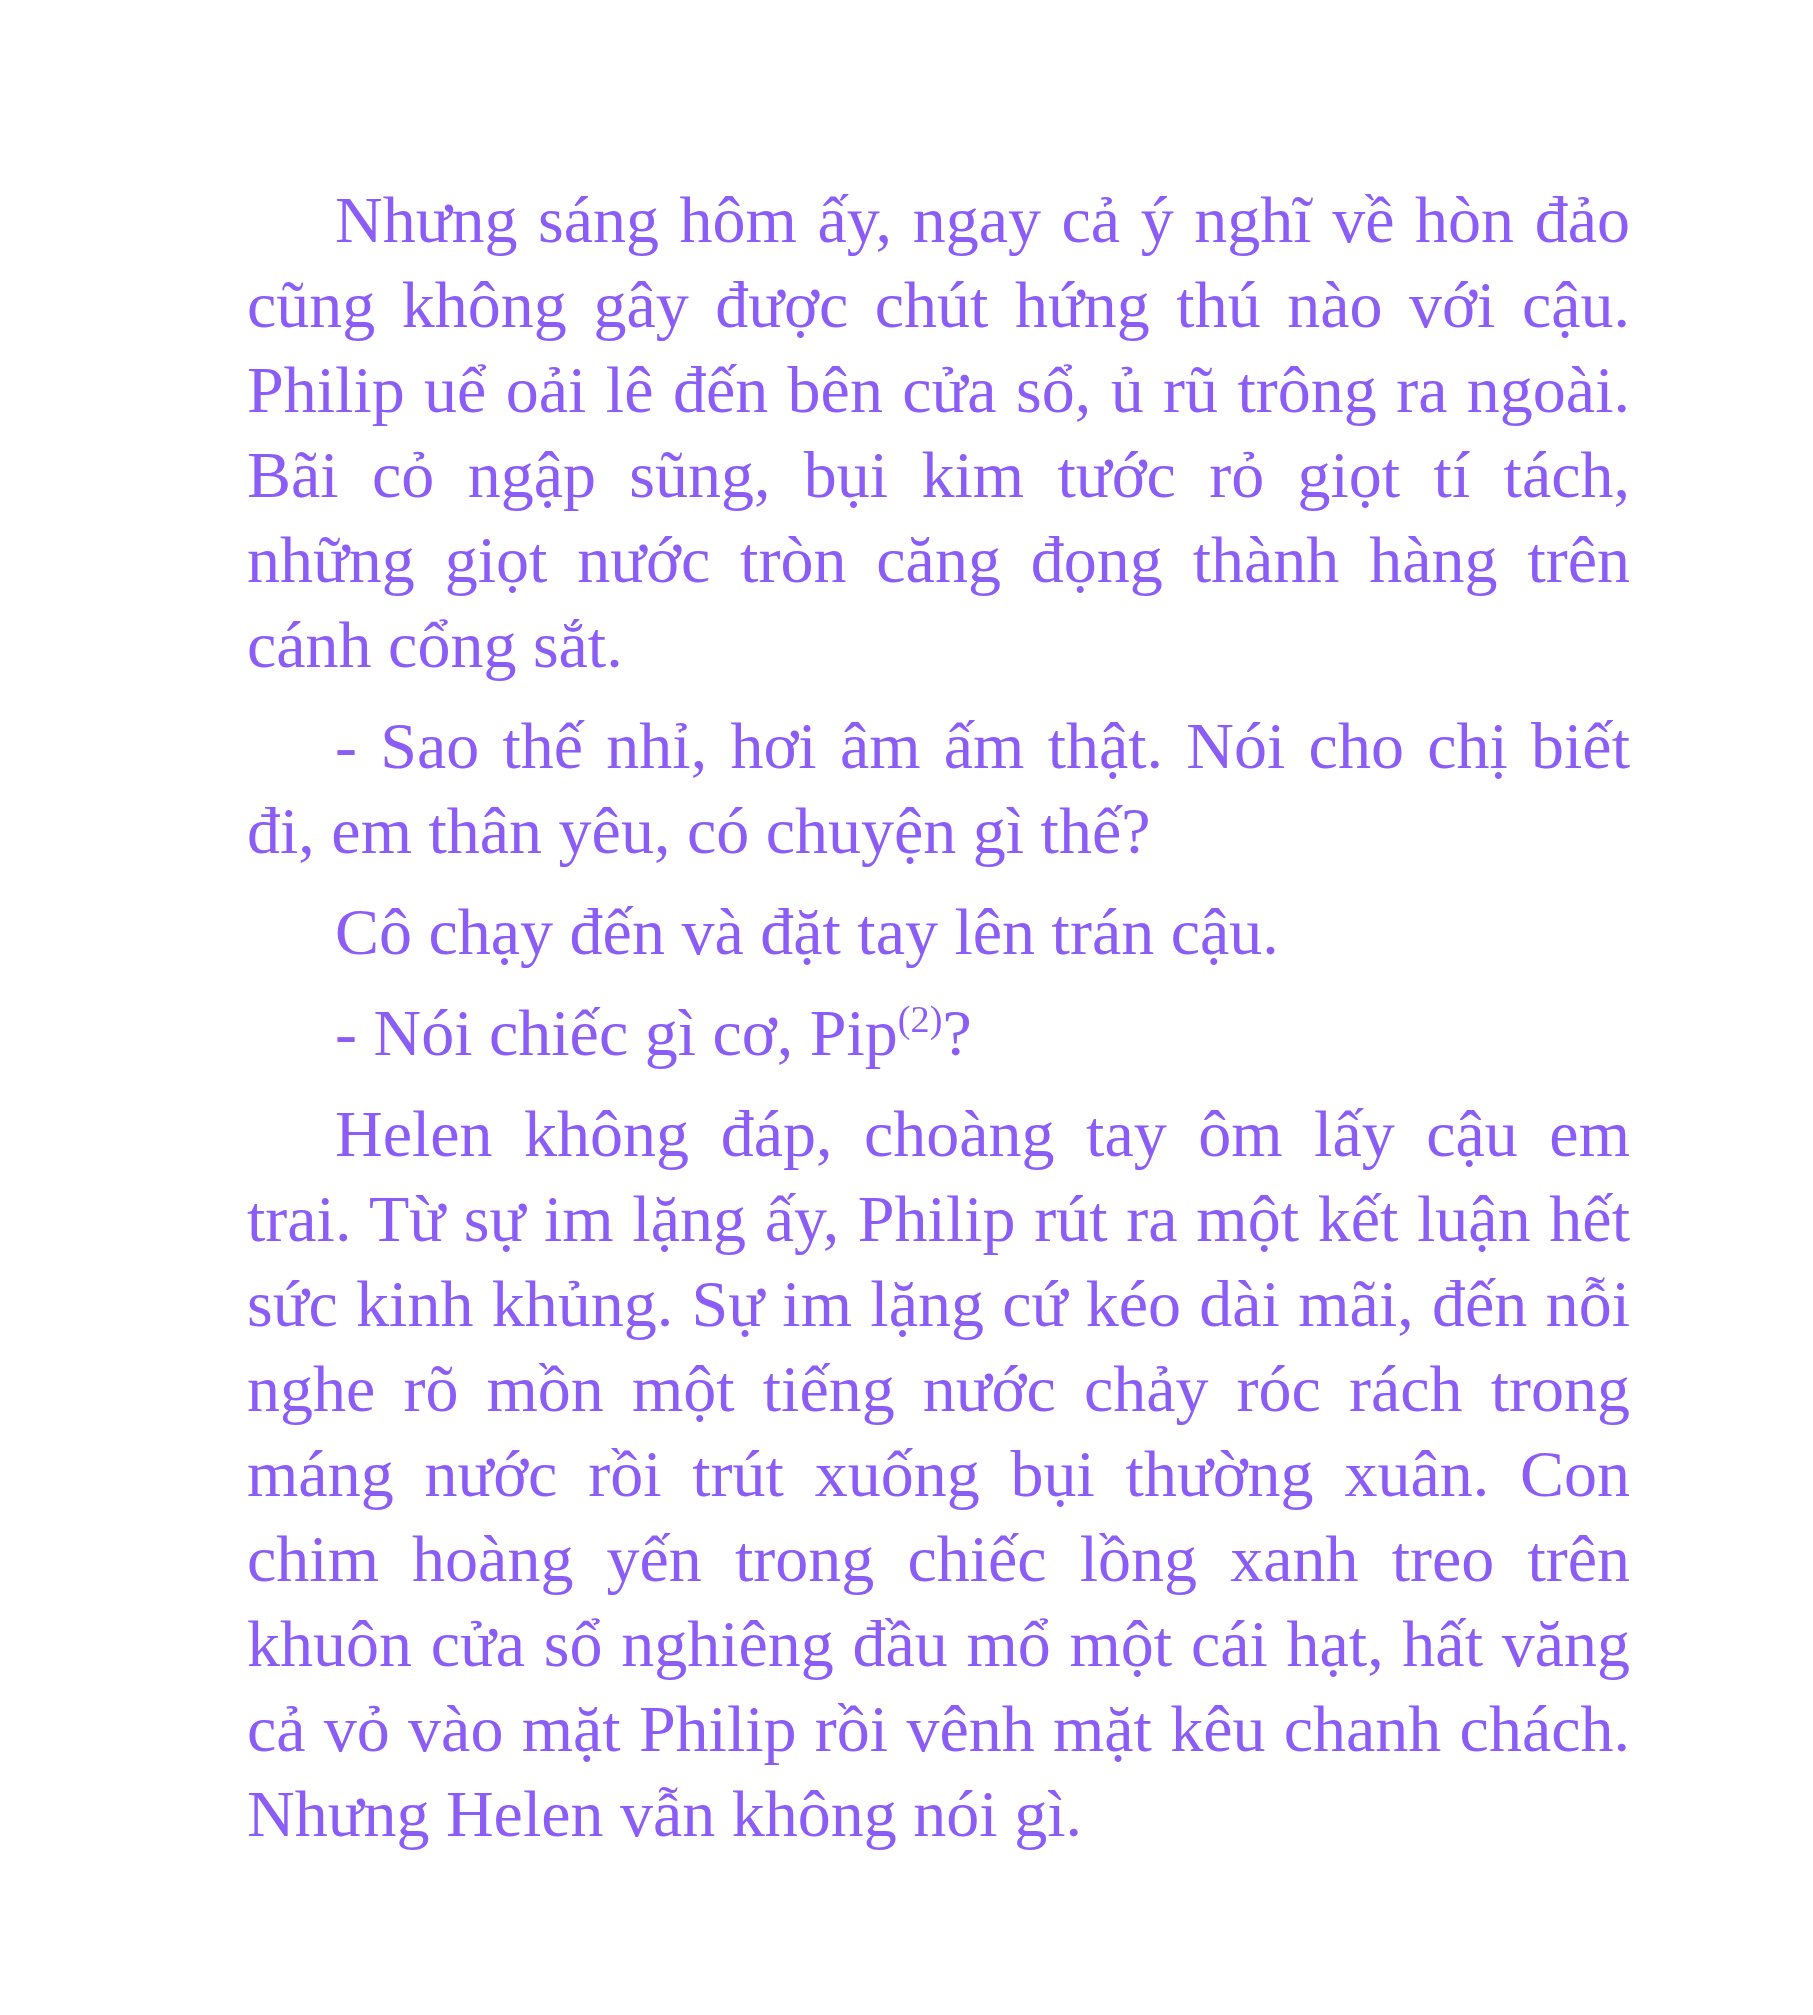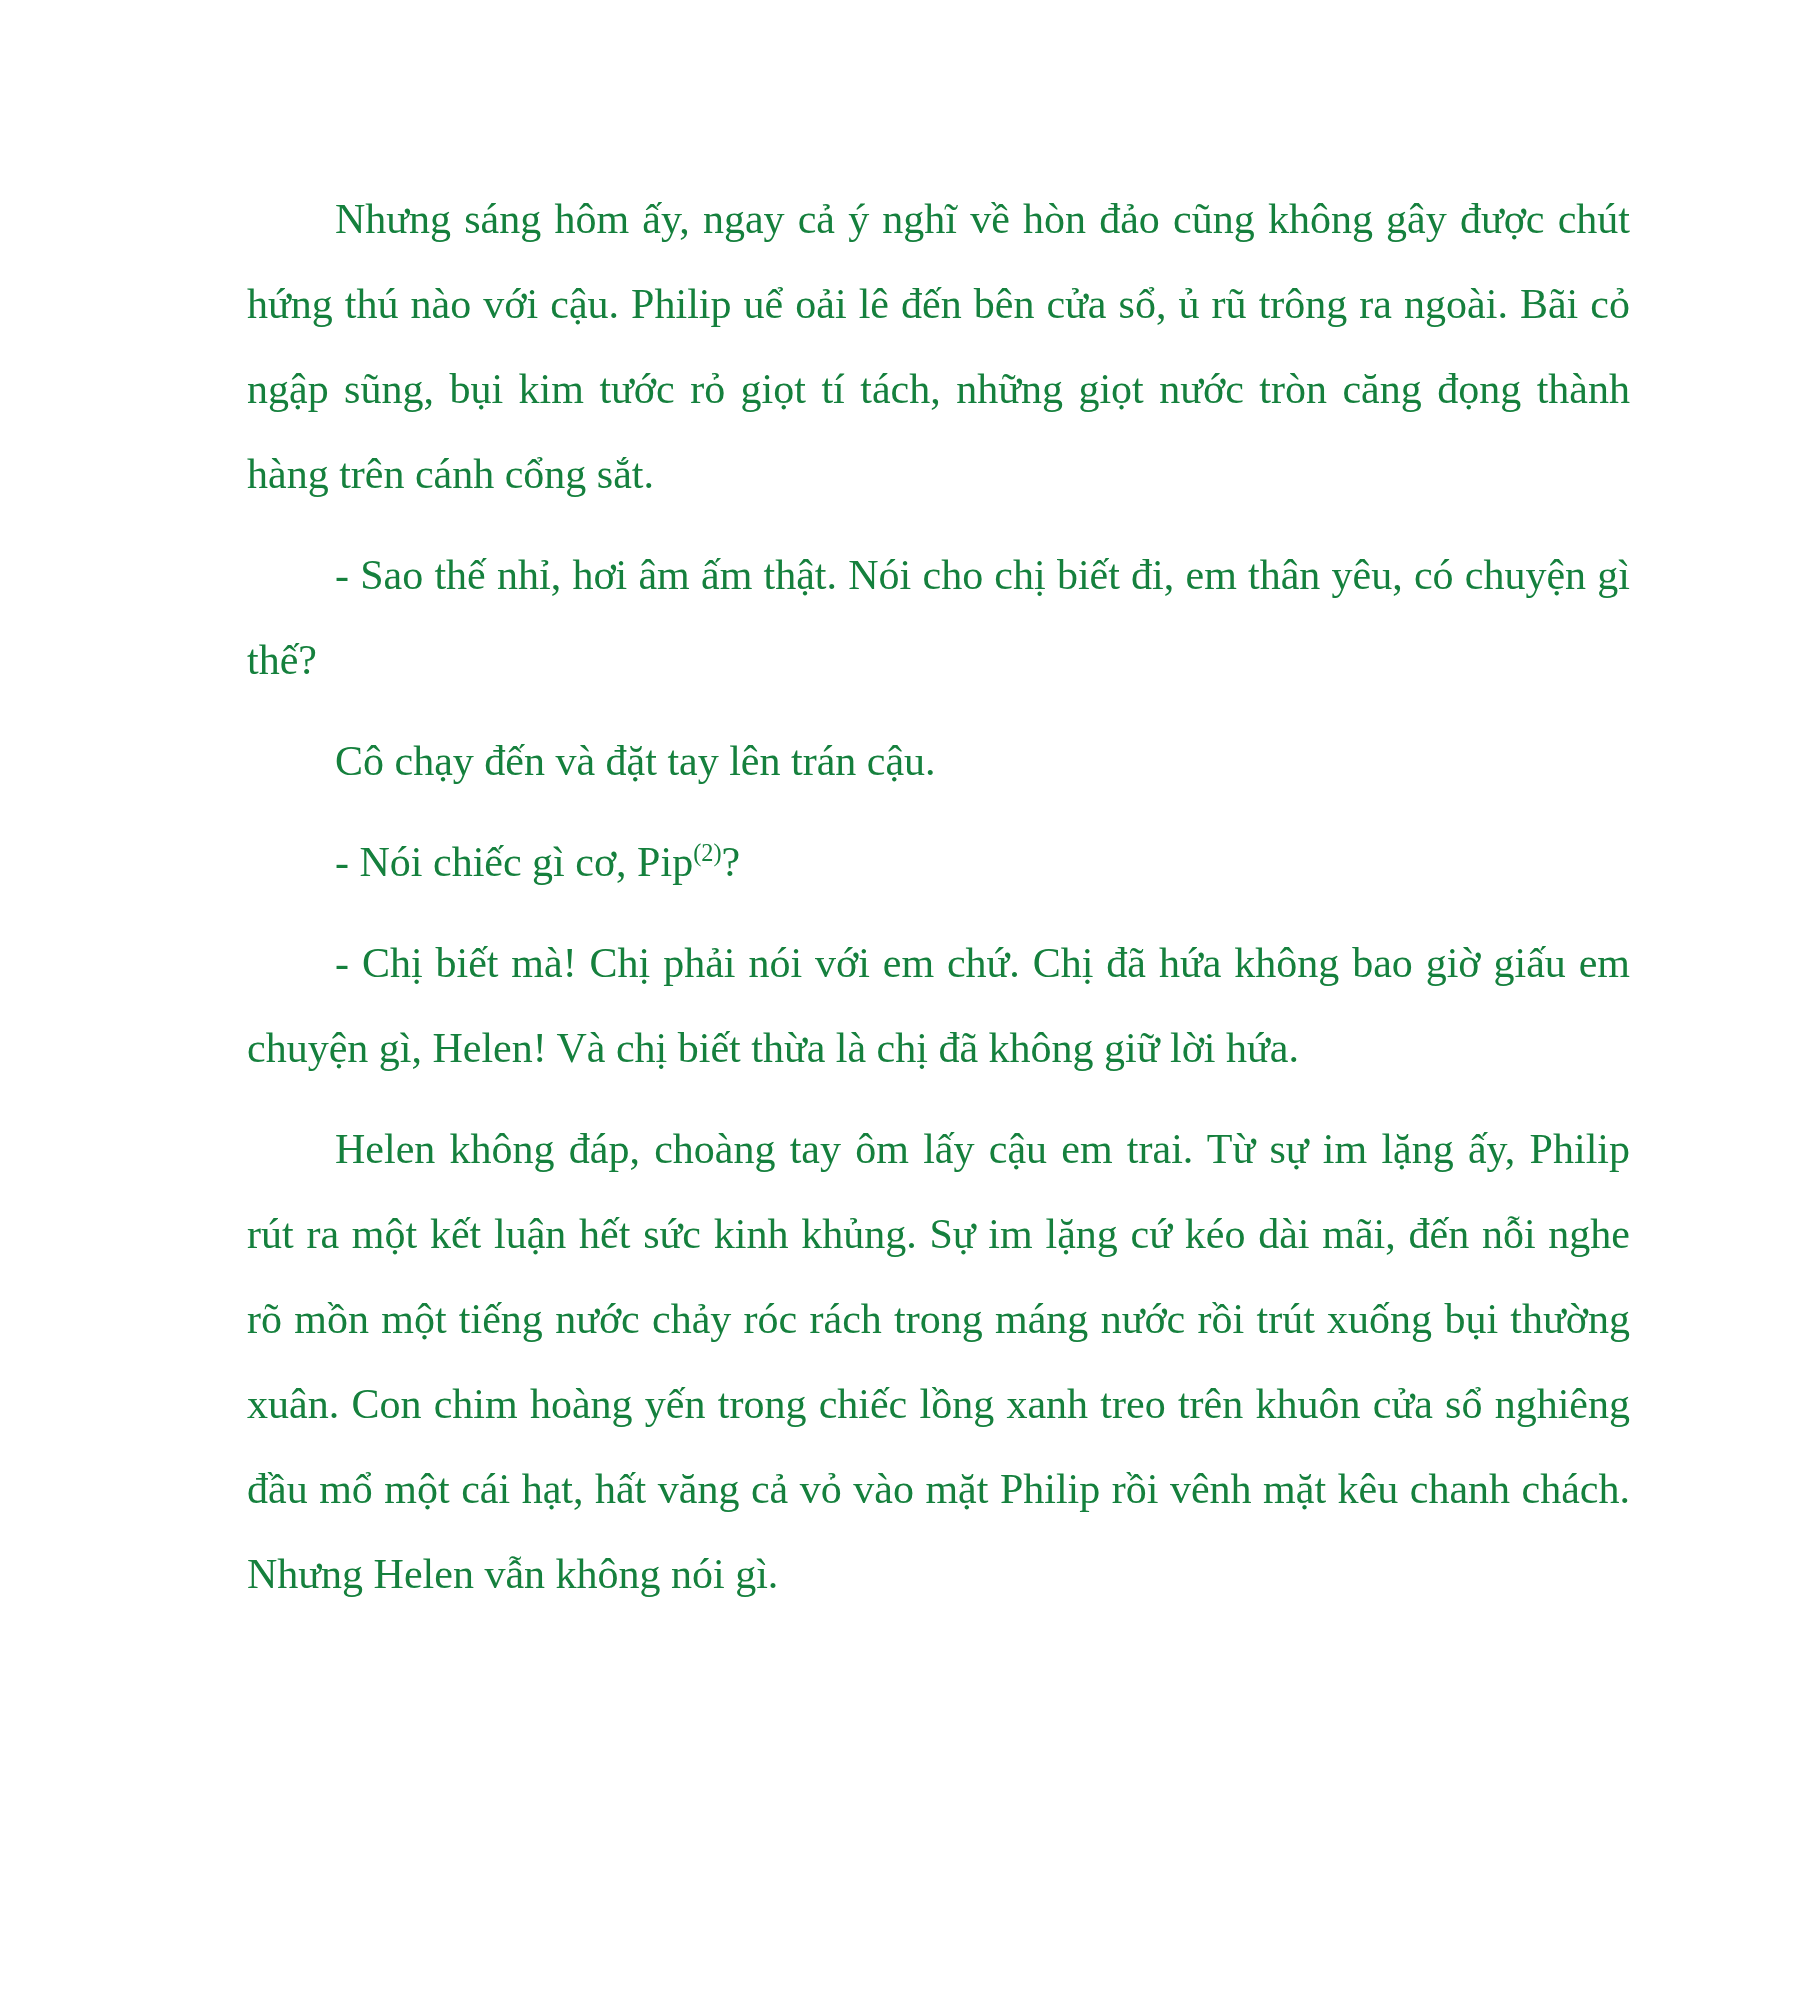--- a/index.html
+++ b/index.html
@@ -17,25 +17,25 @@
     overflow: hidden;
   }
   .text-block {
     position: absolute;
     left: 247px;
     top: 177px;
     width: 1387px;
   }
   .para {
     margin: 0 4px 16px 0;
-    font-size: 42px;
+    font-size: 66px;
     line-height: 85px;
     text-align: justify;
     text-indent: 88px;
-    color: #15803d;
+    color: #8b5cf6;
   }
   .para sup {
     font-size: 58%;
     line-height: 0;
     vertical-align: super;
   }
 </style>
 </head>
 <body>
 
@@ -46,20 +46,19 @@
     <p class="para">Nhưng sáng hôm ấy, ngay cả ý nghĩ về hòn đảo cũng không gây được chút hứng thú nào với cậu. Philip uể oải lê đến bên cửa sổ, ủ rũ trông ra ngoài. Bãi cỏ ngập sũng, bụi kim tước rỏ giọt tí tách, những giọt nước tròn căng đọng thành hàng trên cánh cổng sắt.</p>
 
 
     <p class="para">- Sao thế nhỉ, hơi âm ấm thật. Nói cho chị biết đi, em thân yêu, có chuyện gì thế?</p>
 
     <p class="para">Cô chạy đến và đặt tay lên trán cậu.</p>
 
 
     <p class="para"><span>- Nói chiếc gì cơ, Pip</span><sup>(2)</sup><span>?</span></p>
 
-    <p class="para">- Chị biết mà! Chị phải nói với em chứ. Chị đã hứa không bao giờ giấu em chuyện gì, Helen! Và chị biết thừa là chị đã không giữ lời hứa.</p>
 
     <p class="para">Helen không đáp, choàng tay ôm lấy cậu em trai. Từ sự im lặng ấy, Philip rút ra một kết luận hết sức kinh khủng. Sự im lặng cứ kéo dài mãi, đến nỗi nghe rõ mồn một tiếng nước chảy róc rách trong máng nước rồi trút xuống bụi thường xuân. Con chim hoàng yến trong chiếc lồng xanh treo trên khuôn cửa sổ nghiêng đầu mổ một cái hạt, hất văng cả vỏ vào mặt Philip rồi vênh mặt kêu chanh chách. Nhưng Helen vẫn không nói gì.</p>
 
   </div>
 
 </div>
 
 
 </body></html>

